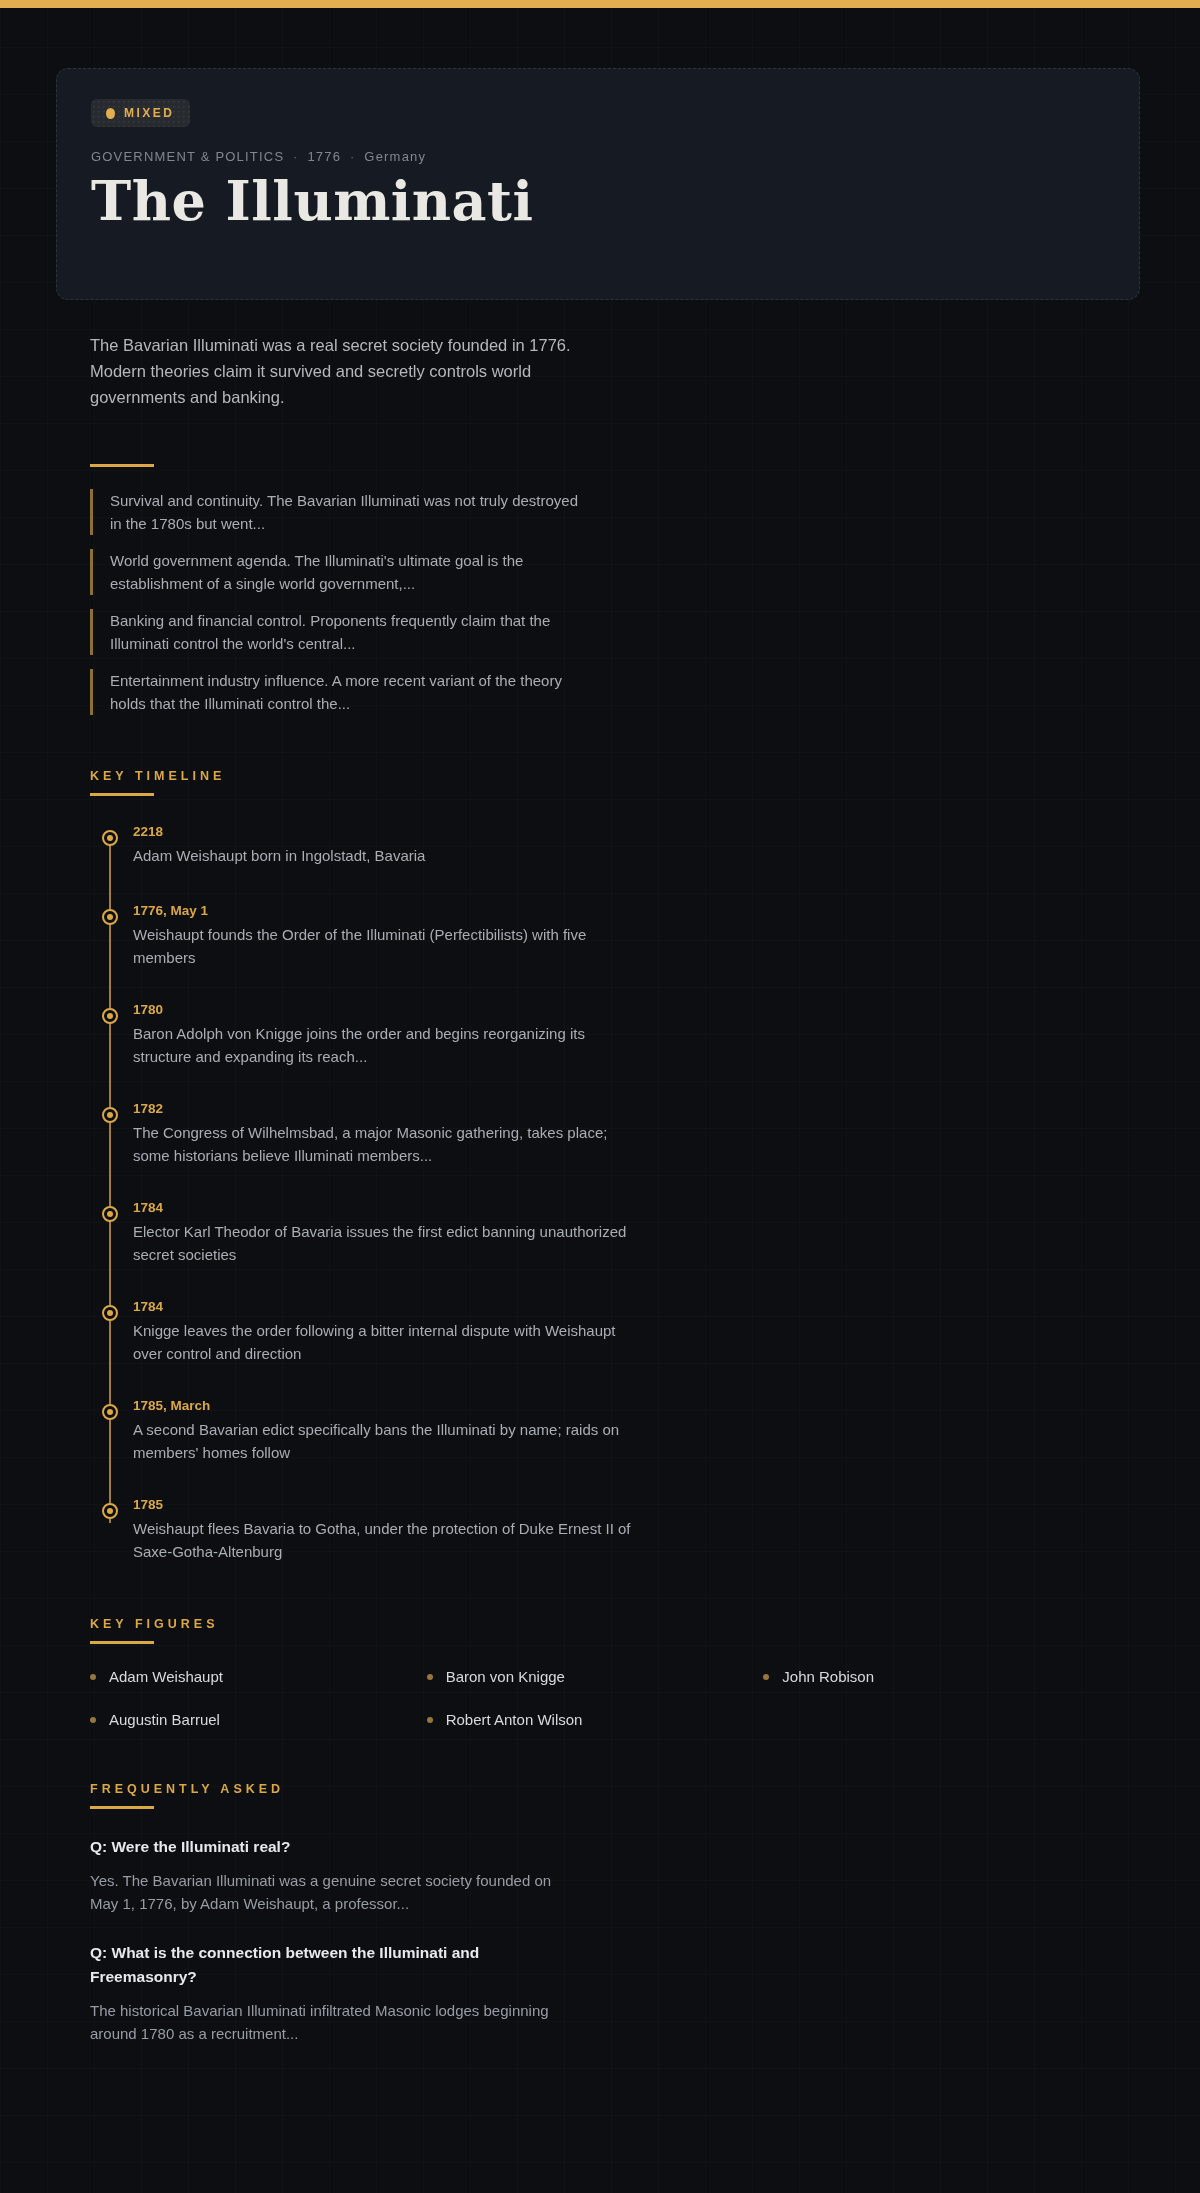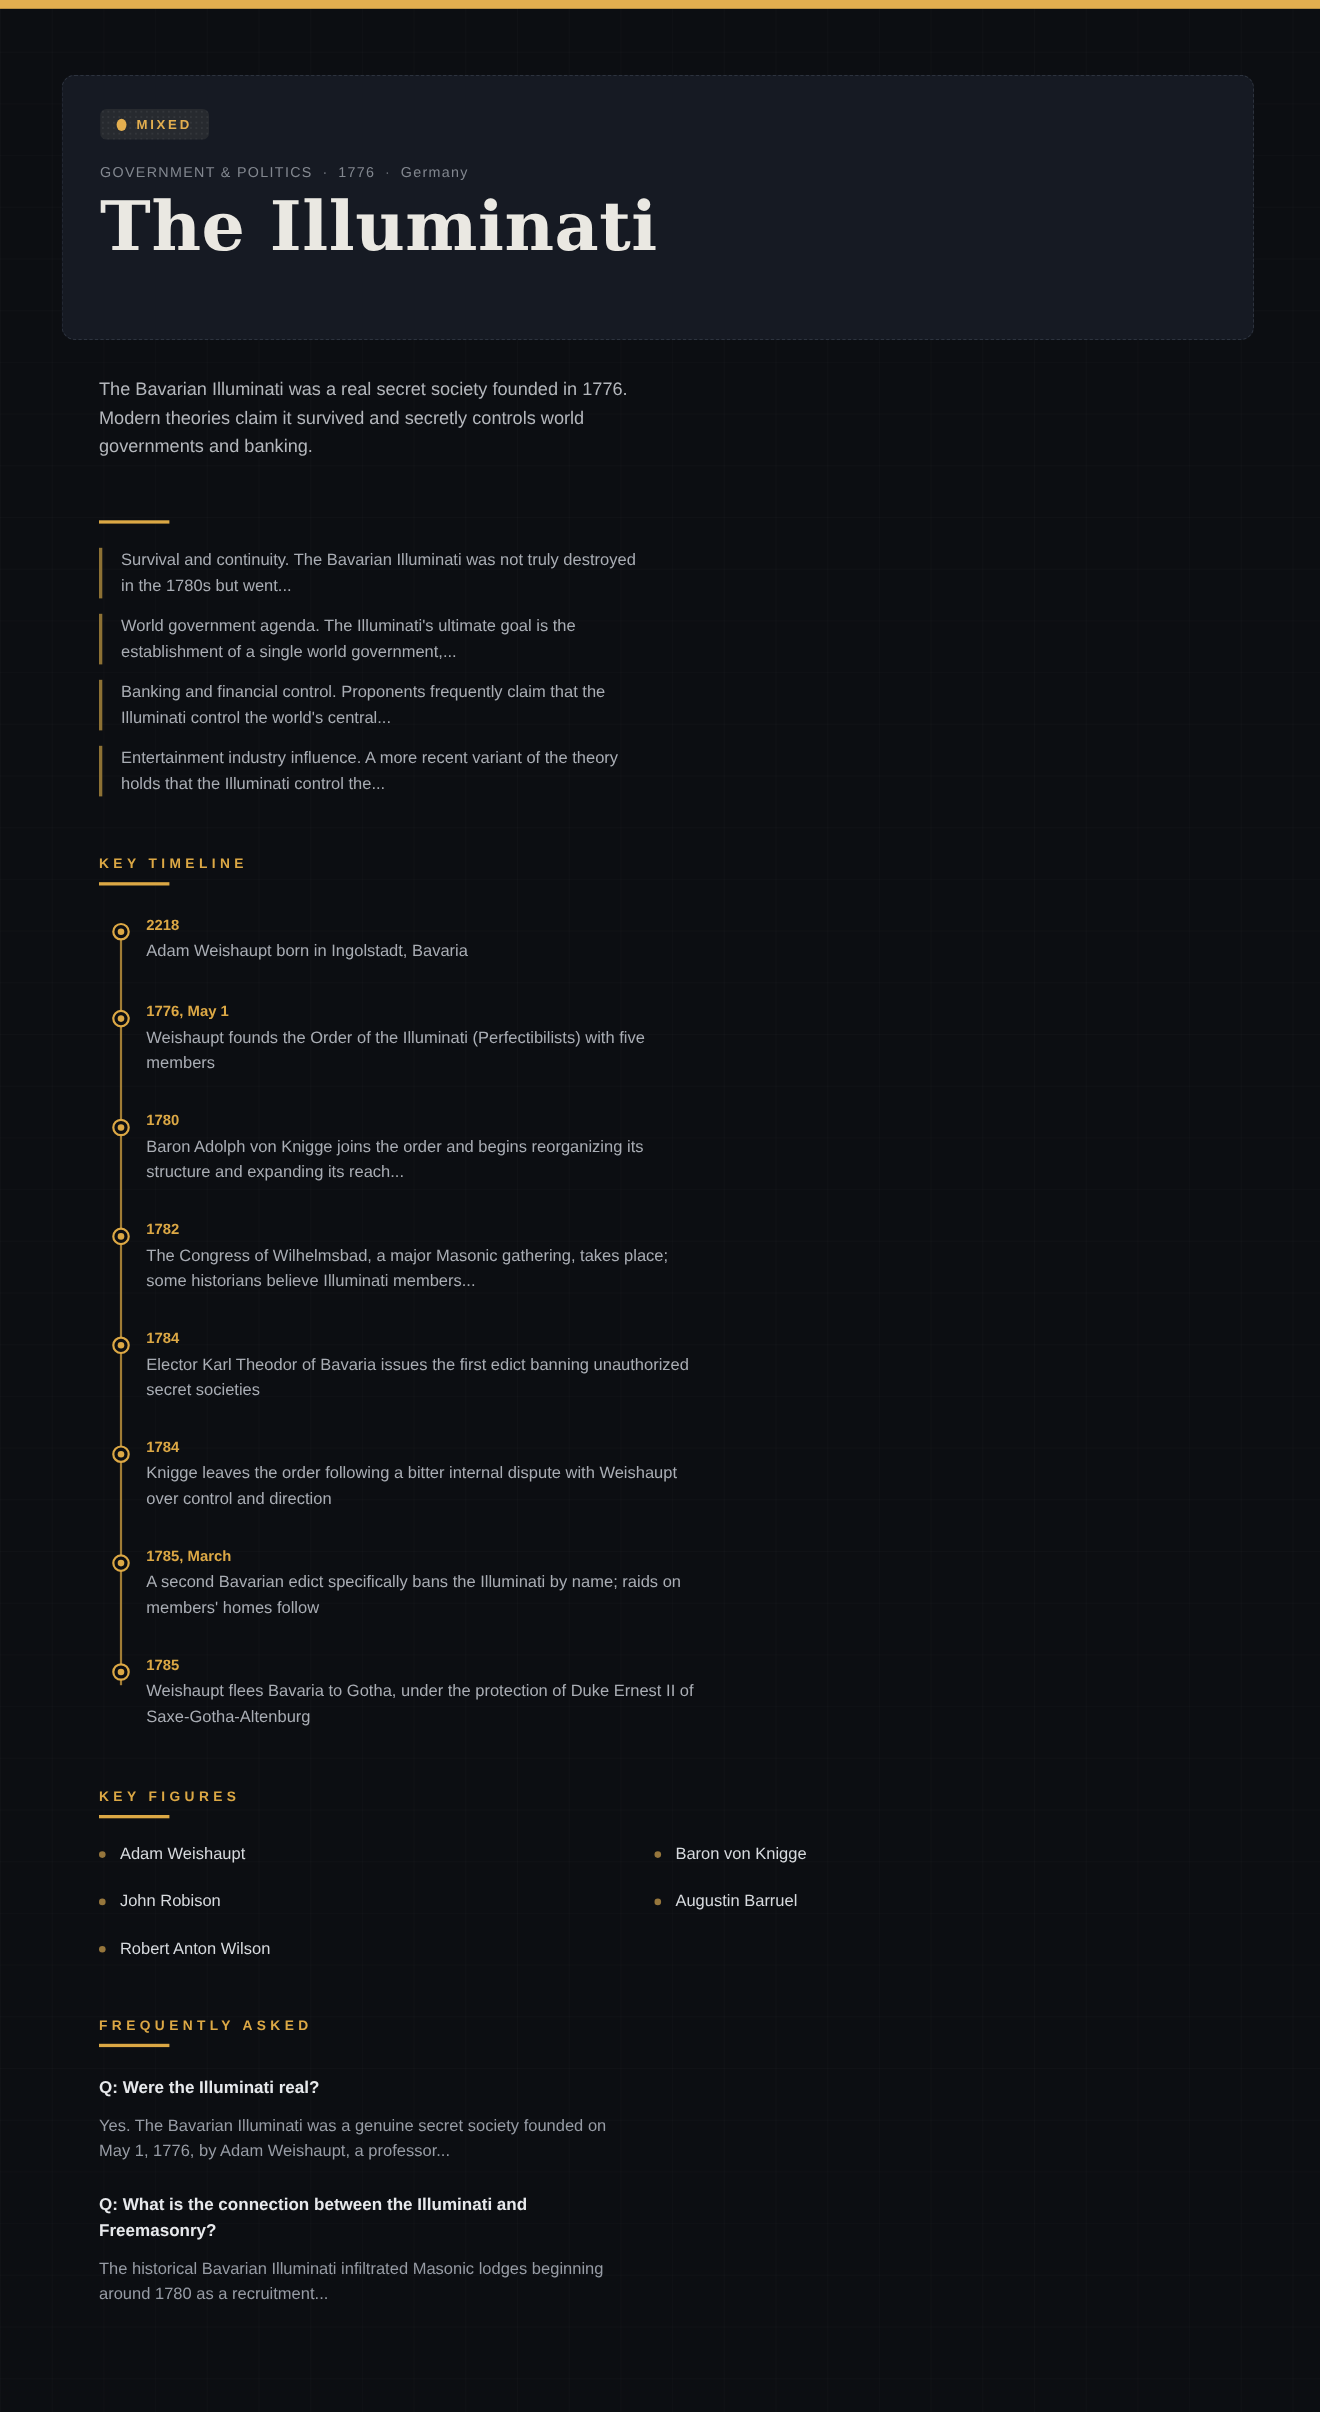--- a/index.html
+++ b/index.html
@@ -40,21 +40,21 @@
   }
   .badge-dot { width:9px; height:11px; border-radius:50%; background:#e3ae4f; }
   .badge-label {
     color:#e3ae4f; font-size:12px; font-weight:bold; letter-spacing:2.5px;
   }
   .eyebrow { color:#82878f; font-size:13px; letter-spacing:1.2px; margin-bottom:8px; }
   .eyebrow .cat { text-transform:uppercase; }
   .eyebrow .sep { color:#6a6f77; padding:0 4px; }
   .page-title {
     font-family:"DejaVu Serif","Liberation Serif",serif;
-    font-weight:bold; font-size:62px; line-height:1.1;
+    font-weight:bold; font-size:54px; line-height:1.1;
     color:#eae8e2; letter-spacing:0.5px;
   }
 
   
   .intro {
     margin-top:32px;
     max-width:515px;
     font-size:16.5px; line-height:26px; color:#b4b7bc;
   }
 
@@ -89,21 +89,21 @@
     background:#0c0e12; z-index:1;
     display:flex; align-items:center; justify-content:center;
   }
   .tl-marker::after { content:""; width:6px; height:6px; border-radius:50%; background:#dca845; }
   .tl-date { color:#dca845; font-size:13.5px; font-weight:bold; margin-bottom:5px; }
   .tl-text { color:#a9adb4; font-size:15px; line-height:23px; max-width:500px; }
 
   
   .figures {
     margin-top:24px; list-style:none;
-    display:grid; grid-template-columns:repeat(2, 1fr);
+    display:grid; grid-template-columns:repeat(3, 1fr);
     column-gap:0; row-gap:26px;
     max-width:1010px;
   }
   .figure { display:flex; align-items:center; gap:13px; font-size:15px; color:#d7dade; }
   .figure-bullet { width:6px; height:6px; border-radius:50%; background:#96763c; flex:0 0 auto; }
 
   
   .faq-item { margin-top:26px; }
   .faq-q { color:#e7e9ec; font-size:15.5px; font-weight:bold; line-height:24px; max-width:500px; }
   .faq-a { margin-top:10px; color:#979ca5; font-size:15px; line-height:23px; max-width:490px; }

